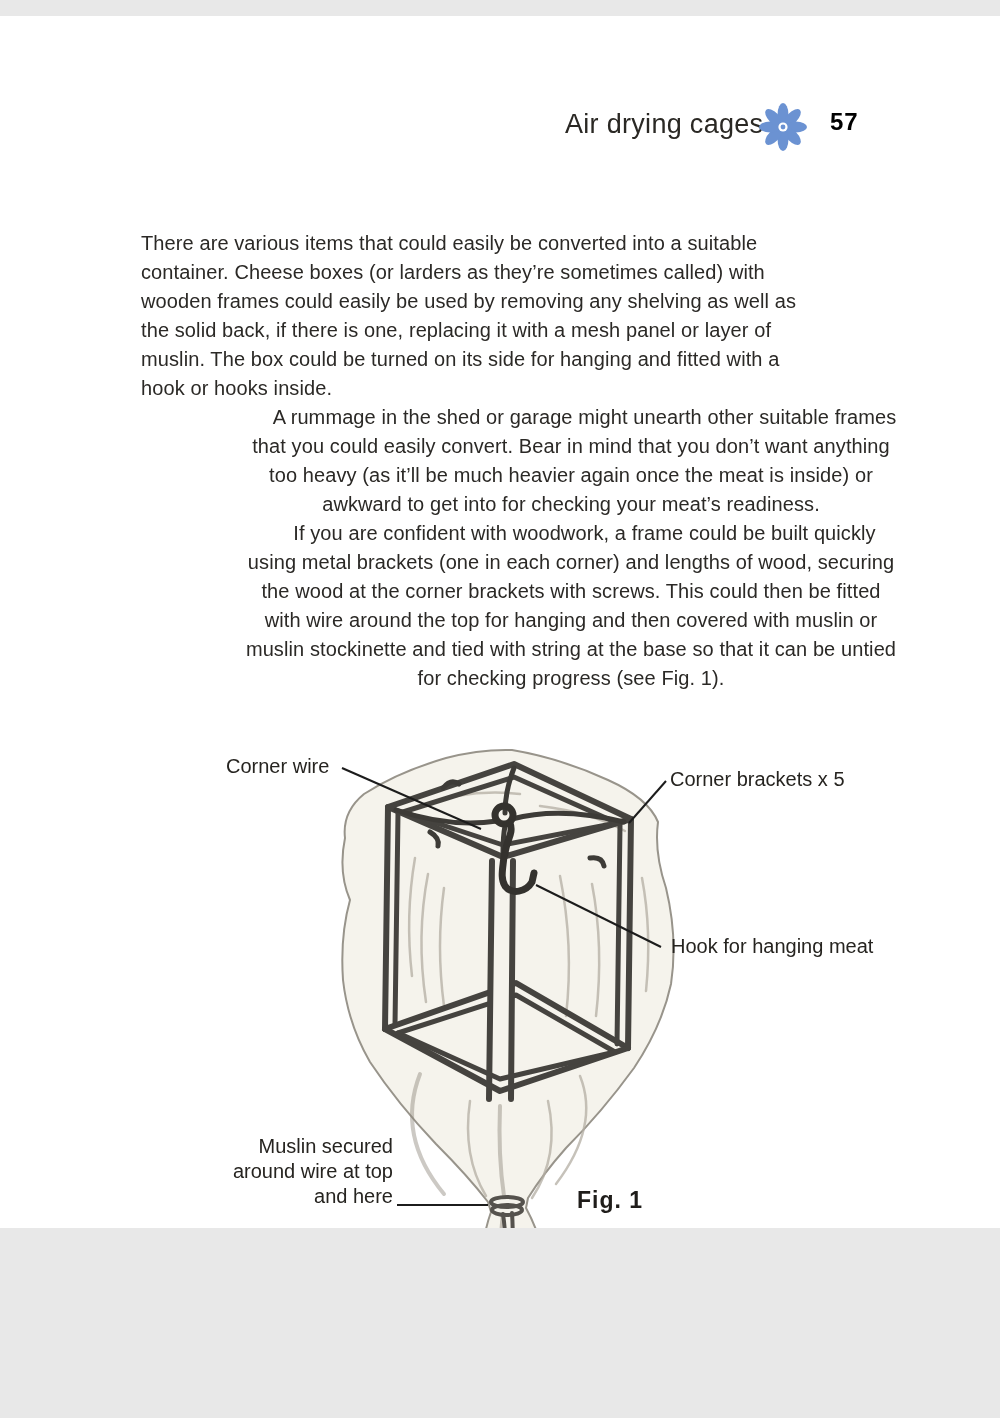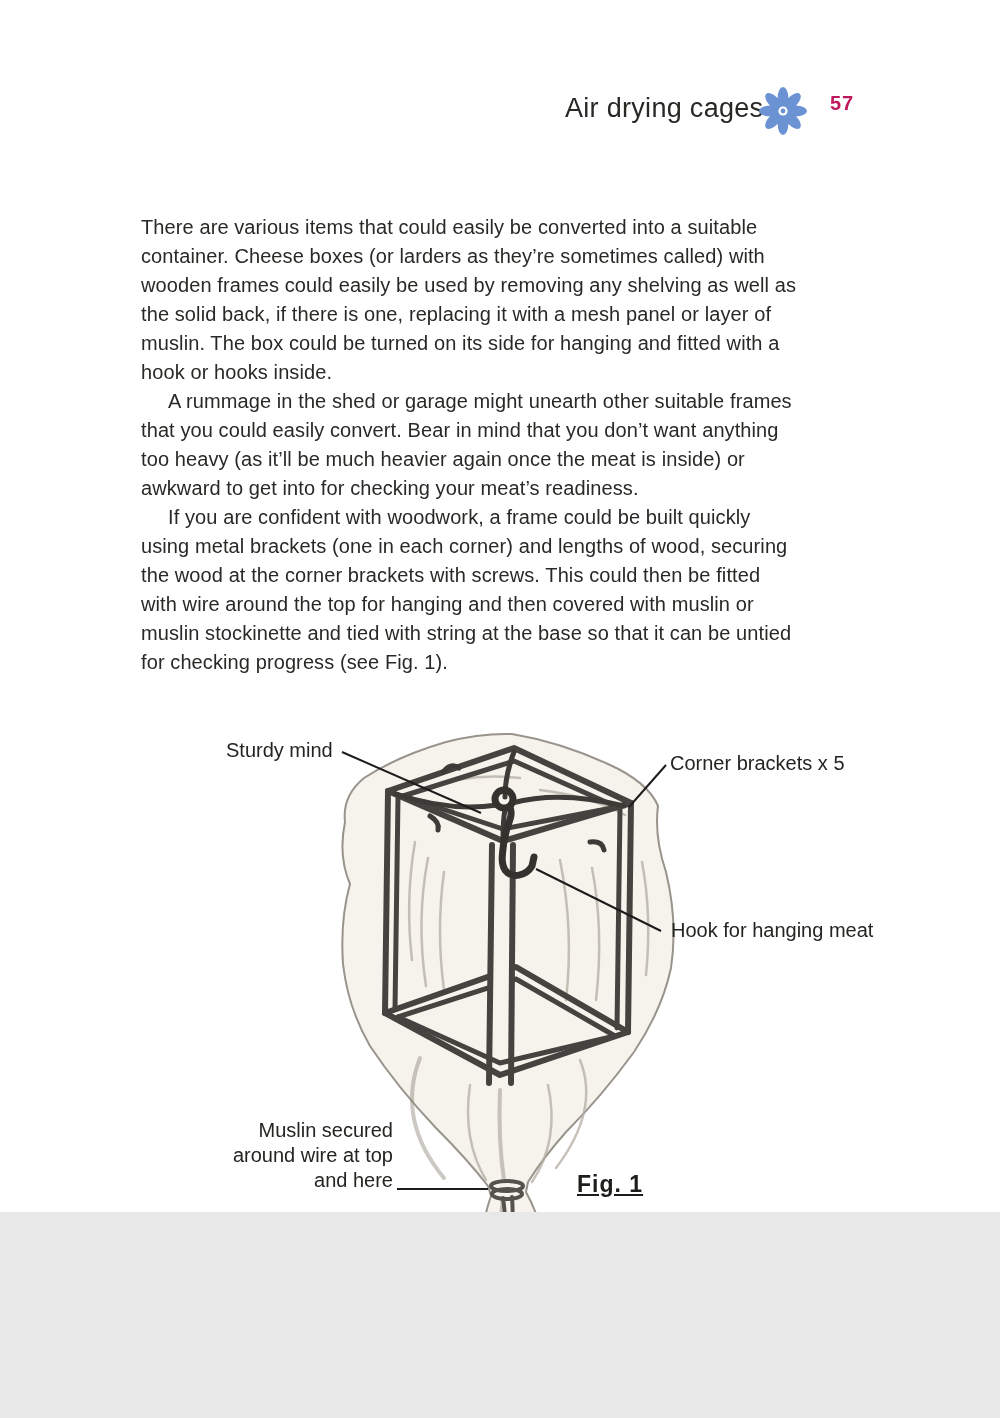--- a/index.html
+++ b/index.html
@@ -1,54 +1,54 @@
 <!DOCTYPE html>
 <html><head>
 <meta charset="utf-8">
 <style>
   html,body{margin:0;padding:0;background:#e8e8e8;}
   .page{
     position:relative;
     width:1000px;height:1212px;
-    margin:0 auto;
+    margin:16px auto;
     background:#ffffff;
     font-family:"Liberation Sans", sans-serif;
     color:#262420;
     overflow:hidden;
   }
   
   .running-head{
     position:absolute;left:565px;top:93px;
     font-size:27px;letter-spacing:0.3px;color:#2a2824;
   }
   .flower{position:absolute;left:759px;top:86px;width:48px;height:50px;}
   .page-number{
     position:absolute;left:830px;top:92px;
-    font-size:20px;font-weight:bold;letter-spacing:1px;color:#be185d;
+    font-size:24px;font-weight:bold;letter-spacing:1px;color:#000000;
   }
   
   .body-text{
     position:absolute;left:141px;top:213px;width:860px;
     font-size:20px;line-height:29px;color:#2b2926;
   }
   .body-text p{
     margin:0;white-space:pre-line;letter-spacing:0.1px;
   }
-  .body-text p.indent{text-indent:27px;}
+  .body-text p.indent{text-indent:27px;text-align:center;}
   
   .fig-label{
     position:absolute;font-size:20px;color:#262420;white-space:pre-line;
   }
   .lbl-sturdy{left:226px;top:739px;}
   .lbl-brackets{left:670px;top:752px;}
   .lbl-hook{left:671px;top:919px;text-align:right;}
   .lbl-muslin{left:203px;top:1118px;width:190px;text-align:right;line-height:25px;}
   .fig-caption{
     position:absolute;left:577px;top:1171px;
-    font-size:23px;font-weight:bold;letter-spacing:1px;color:#1f1d1a;text-decoration:underline;
+    font-size:23px;font-weight:bold;letter-spacing:1px;color:#1f1d1a;
   }
   
   .fig-art{position:absolute;left:0;top:0;width:1000px;height:1418px;}
   .muslin{fill:#f5f3ec;stroke:#98948b;stroke-width:2;stroke-linejoin:round;}
   .shade{fill:none;stroke:#b3ada3;stroke-width:2.5;opacity:.75;stroke-linecap:round;}
   .shade2{fill:none;stroke:#8d877d;stroke-width:4;opacity:.45;stroke-linecap:round;}
   .cage{fill:none;stroke:#45433f;stroke-width:6;stroke-linecap:round;stroke-linejoin:round;}
   .cage-thin{fill:none;stroke:#45433f;stroke-width:5;stroke-linecap:round;stroke-linejoin:round;}
   .wire{fill:none;stroke:#3d3b37;stroke-width:5;stroke-linecap:round;}
   .hook{fill:none;stroke:#34322e;stroke-width:7;stroke-linecap:round;}
@@ -191,21 +191,21 @@
     </g>
 
     <g>
       <line class="leader" x1="342" y1="752" x2="481" y2="813"></line>
       <line class="leader" x1="666" y1="765" x2="629" y2="807"></line>
       <line class="leader" x1="536" y1="869" x2="661" y2="931"></line>
       <line class="leader" x1="397" y1="1189" x2="488" y2="1189"></line>
     </g>
   </svg>
 
-  <div class="fig-label lbl-sturdy">Sturdy mind</div>
+  <div class="fig-label lbl-sturdy">Corner wire</div>
   <div class="fig-label lbl-brackets">Corner brackets x 5</div>
   <div class="fig-label lbl-hook">Hook for hanging meat</div>
   <div class="fig-label lbl-muslin">Muslin secured
 around wire at top
 and here</div>
   <div class="fig-caption">Fig. 1</div>
 
 </div>
 
 </body></html>

